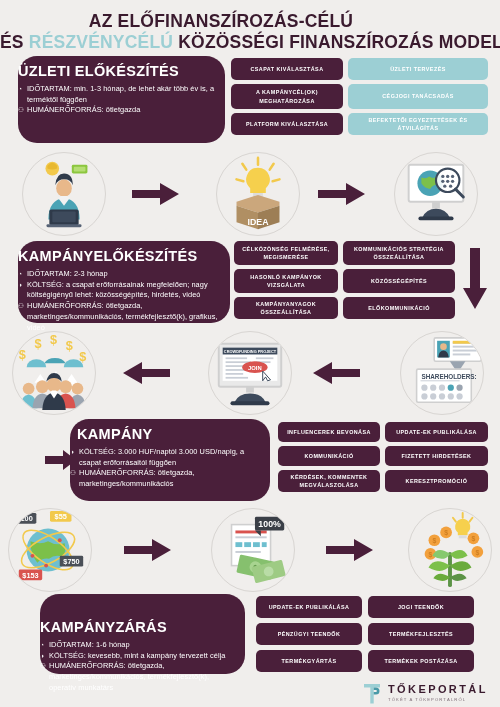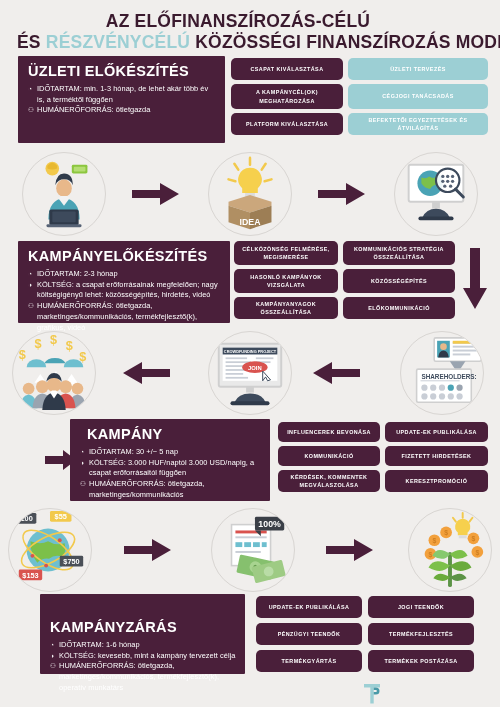--- a/index.html
+++ b/index.html
@@ -9,40 +9,40 @@
     font-family:"Liberation Sans","DejaVu Sans",sans-serif;
     overflow:hidden;
     position:relative;
     color:#3d1930;
   }
   .page{position:relative;width:500px;height:707px;}
 
   
   .title{
     position:absolute;left:0;top:11px;width:442px;
-    text-align:center;line-height:1.18;margin-left:17px;
+    text-align:center;line-height:1.18;
   }
   .title .l1{
     display:block;font-size:17.5px;font-weight:bold;color:#3a1a2e;
     letter-spacing:.2px;
   }
   .title .l2{
     display:block;font-size:17.5px;font-weight:bold;color:#3a1a2e;
     letter-spacing:.2px;white-space:nowrap;
   }
   .title .teal{color:#9ccfd4;}
 
   
   .panel{
     position:absolute;
     background:#4a1f3a;
-    border-radius:1px;
+    border-radius:19px;
     color:#ffffff;
     box-sizing:border-box;
-    padding:7px 9px 7px 10px;
+    padding:7px 9px 7px 0;
   }
   .panel h2{
     margin:0 0 5px 0;
     font-size:14.5px;
     font-weight:bold;
     letter-spacing:.3px;
   }
   .panel ul{margin:0;padding:0;list-style:none;}
   .panel li{
     font-size:7.4px;
@@ -139,21 +139,21 @@
       <rect x="24" y="73" width="36" height="3" rx="1.5" fill="#566275"></rect>
     </svg>
   </div>
 
   <div class="arrow" style="left:132px;top:182px;width:48px;height:24px;">
     <svg viewBox="0 0 48 24" width="48" height="24">
       <path d="M0 8 h28 V1 L47 12 L28 23 V16 H0 Z" fill="#4a1f3a"></path>
     </svg>
   </div>
 
-  <div class="circ" style="left:208px;top:152px;width:84px;height:84px;">
+  <div class="circ" style="left:216px;top:152px;width:84px;height:84px;">
     <svg viewBox="0 0 84 84">
       <g stroke="#f2c94c" stroke-width="2.6" stroke-linecap="round">
         <line x1="42" y1="5" x2="42" y2="12"></line>
           <line x1="26" y1="11" x2="30" y2="17"></line>
         <line x1="58" y1="11" x2="54" y2="17"></line>
           <line x1="20" y1="27" x2="27" y2="29"></line>
         <line x1="64" y1="27" x2="57" y2="29"></line>
       </g>
       <path d="M42 15 a12 12 0 0 1 8 21 l0 5 h-16 l0 -5 a12 12 0 0 1 8 -21z" fill="#f6d04d"></path>
       <rect x="37" y="41" width="10" height="5" fill="#dcdcdc"></rect>
@@ -319,21 +319,20 @@
 
   <div class="arrow" style="left:45px;top:449px;width:32px;height:22px;">
     <svg viewBox="0 0 32 22" width="32" height="22">
       <path d="M0 7 h18 V1 L31 11 L18 21 V15 H0 Z" fill="#4a1f3a"></path>
     </svg>
   </div>
 
   <div class="panel" style="left:70px;top:419px;width:200px;height:82px;">
     <h2 style="margin-left:7px;">KAMPÁNY</h2>
     <ul>
-      <li><span class="bi">◔</span><b>IDŐTARTAM:</b><span> 30 +/− 5 nap</span></li>
       <li><span class="bi">◑</span><b>KÖLTSÉG:</b><span> 3.000 HUF/naptól 3.000 USD/napig, a csapat erőforrásaitól függően</span></li>
       <li><span class="bi">⚇</span><b>HUMÁNERŐFORRÁS:</b><span> ötletgazda, marketinges/kommunikációs</span></li>
     </ul>
   </div>
 
   <div class="chip dark" style="left:278px;top:422px;width:102px;height:20px;">INFLUENCEREK BEVONÁSA</div>
   <div class="chip dark" style="left:278px;top:446px;width:102px;height:20px;">KOMMUNIKÁCIÓ</div>
   <div class="chip dark" style="left:278px;top:470px;width:102px;height:22px;">KÉRDÉSEK, KOMMENTEK MEGVÁLASZOLÁSA</div>
 
   <div class="chip dark" style="left:385px;top:422px;width:103px;height:20px;">UPDATE-EK PUBLIKÁLÁSA</div>
@@ -454,15 +453,19 @@
 
   <div class="chip dark" style="left:368px;top:596px;width:106px;height:22px;">JOGI TEENDŐK</div>
   <div class="chip dark" style="left:368px;top:623px;width:106px;height:22px;">TERMÉKFEJLESZTÉS</div>
   <div class="chip dark" style="left:368px;top:650px;width:106px;height:22px;">TERMÉKEK POSTÁZÁSA</div>
 
   <div class="logo">
     <svg class="mark" viewBox="0 0 20 22">
       <path d="M2 2 h16 v3.4 h-6.3 v16.2 h-3.4 v-16.2 h-6.3 z" fill="#9ccfd4"></path>
       <path d="M11.7 5.4 h2.2 a3.6 3.6 0 0 1 0 7.2 h-2.2 v-2.6 h2.2 a1 1 0 0 0 0 -2 h-2.2 z" fill="#4a9aa8"></path>
     </svg>
+    <div class="txt">
+      <span class="lt1">TŐKEPORTÁL</span>
+      <span class="lt2">TŐKÉT A TŐKEPORTÁLRÓL</span>
+    </div>
   </div>
 
 </div>
 
 </body></html>

